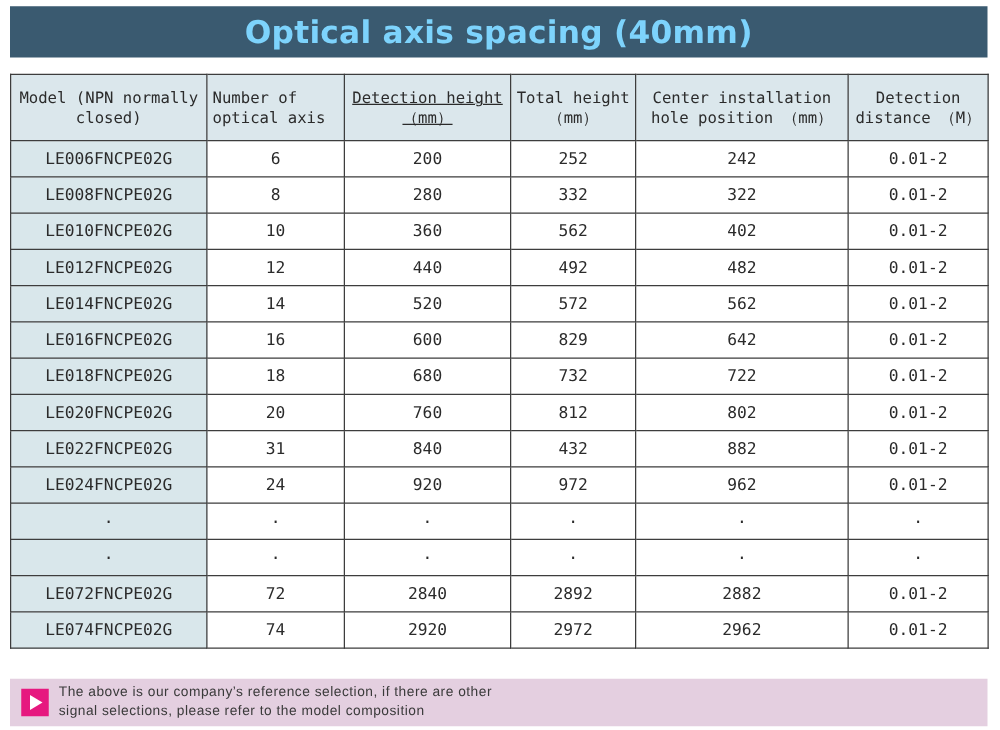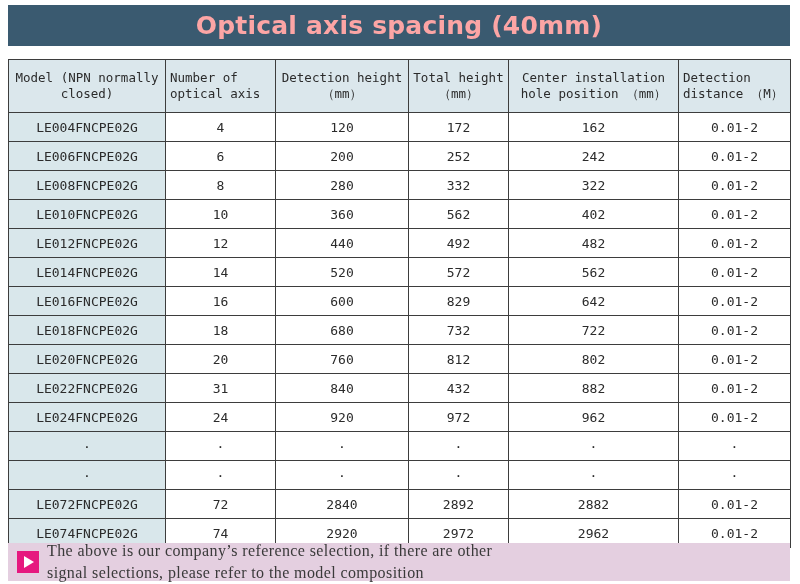--- a/index.html
+++ b/index.html
@@ -29,21 +29,21 @@
     left: 8px;
     top: 5px;
     width: 782px;
     height: 41px;
     background: #3a5a70;
     display: flex;
     align-items: center;
     justify-content: center;
   }
   .title-text {
-    color: #fca5a5;
+    color: #7dd3fc;
     font-family: "DejaVu Sans", "Liberation Sans", sans-serif;
     font-size: 25px;
     font-weight: bold;
     letter-spacing: 0.2px;
     line-height: 1;
     white-space: nowrap;
   }
 
   
   .table-wrap {
@@ -71,24 +71,24 @@
     height: 53px;
     font-weight: normal;
     font-size: 12.5px;
     line-height: 1.25;
     vertical-align: middle;
     padding: 2px 4px;
   }
   
   th.h-model   { text-align: center; margin-top: 16px; }
   th.h-axis    { text-align: left;   padding-left: 7px; }
-  th.h-detect  { text-align: center; }
+  th.h-detect  { text-align: center; text-decoration: underline; }
   th.h-total   { text-align: center; }
   th.h-center  { text-align: center;   padding-left: 7px; }
-  th.h-dist    { text-align: left;   padding-left: 7px; }
+  th.h-dist    { text-align: center;   padding-left: 7px; }
 
   table.spec tbody td {
     height: 29px;
     font-size: 13px;
     text-align: center;
     vertical-align: middle;
     background: #ffffff;
   }
   table.spec tbody td.model {
     background: #d9e7eb;
@@ -125,22 +125,22 @@
   }
   .note-icon .tri {
     width: 0;
     height: 0;
     border-top: 6px solid transparent;
     border-bottom: 6px solid transparent;
     border-left: 10px solid #ffffff;
     margin-left: 2px;
   }
   .note-text {
-    font-family: Liberation Serif, serif;
-    font-size: 16px;
+    font-family: Liberation Sans, sans-serif;
+    font-size: 11px;
     color: #3a3a3a;
     line-height: 1.35;
     letter-spacing: 0.4px;
     white-space: pre-line;
   }
 </style>
 </head>
 <body>
 
 <div id="page">
@@ -164,28 +164,20 @@
           <th class="h-model">Model (NPN normally closed)</th>
           <th class="h-axis">Number of optical axis</th>
           <th class="h-detect">Detection height （mm）</th>
           <th class="h-total">Total height （mm）</th>
           <th class="h-center">Center installation hole position （mm）</th>
           <th class="h-dist">Detection distance （M）</th>
         </tr>
       </thead>
       <tbody id="spec-body">
           <tr>
-            <td class="model">LE004FNCPE02G</td>
-            <td>4</td>
-            <td>120</td>
-            <td>172</td>
-            <td>162</td>
-            <td>0.01-2</td>
-          </tr>
-          <tr>
             <td class="model">LE006FNCPE02G</td>
             <td>6</td>
             <td>200</td>
             <td>252</td>
             <td>242</td>
             <td>0.01-2</td>
           </tr>
           <tr>
             <td class="model">LE008FNCPE02G</td>
             <td>8</td>

